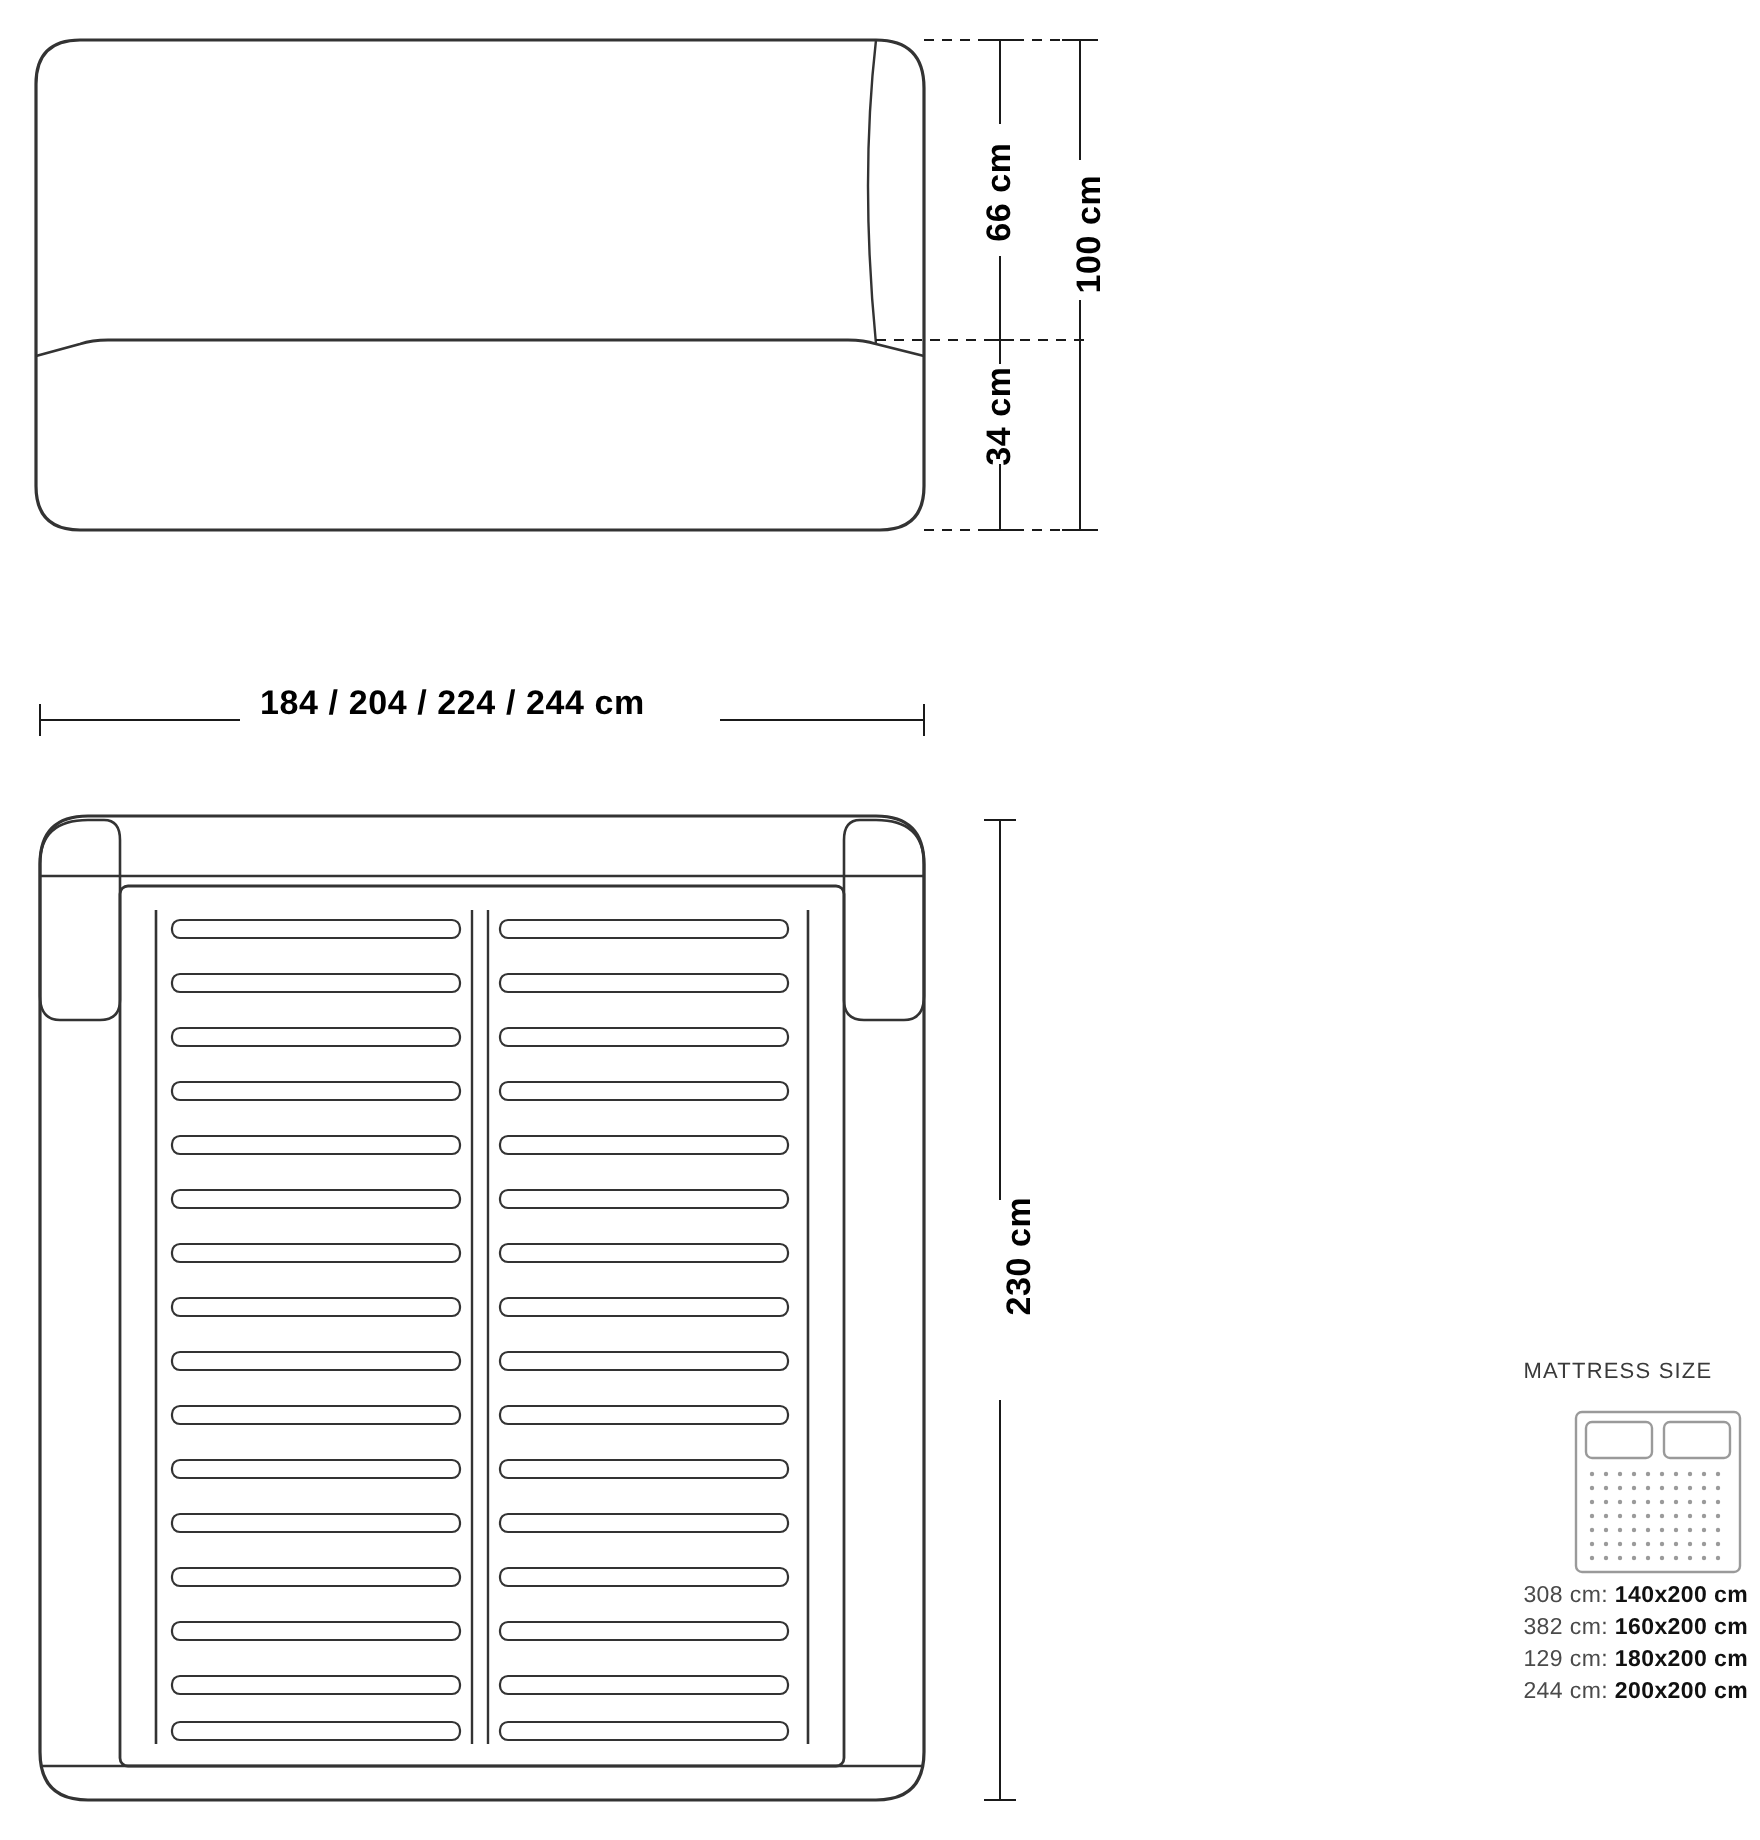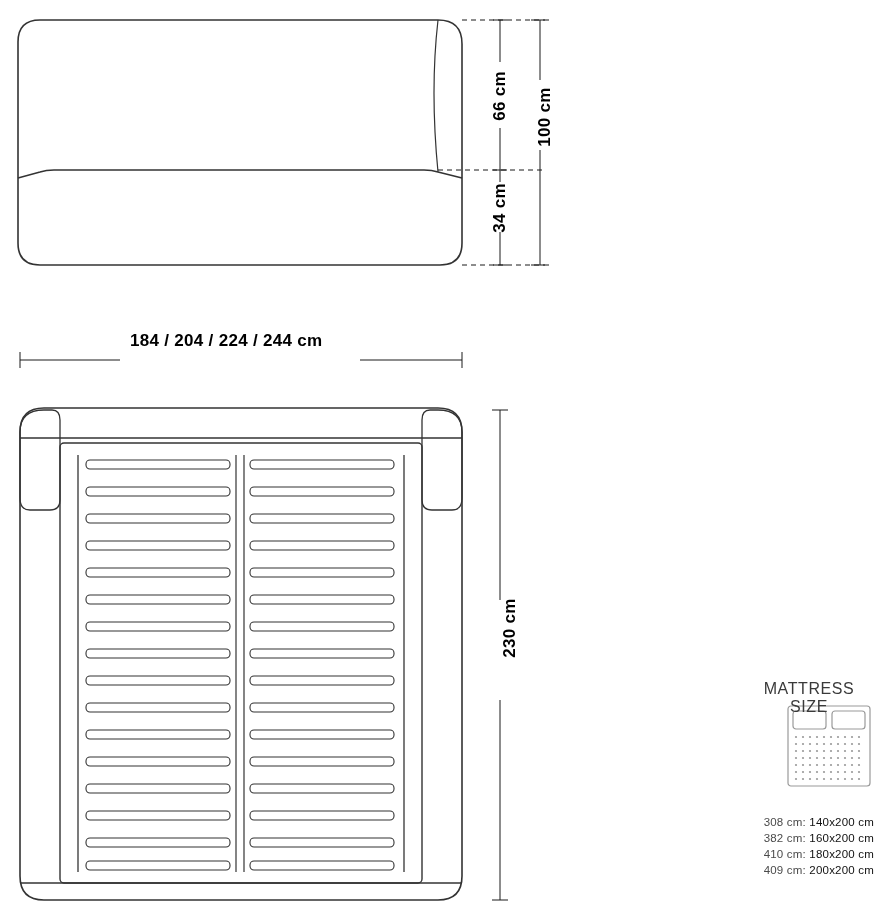--- a/index.html
+++ b/index.html
@@ -37,41 +37,41 @@
     transform: rotate(-90deg);
   }
   .mattress-panel {
     position: absolute;
     left: 744px;
     top: 680px;
     width: 130px;
     text-align: right;
   }
   .mattress-title {
-    font-size: 16px;
+    font-size: 11px;
     letter-spacing: 0.6px;
     color: #3a3a3a;
     text-align: center;
     margin-bottom: 6px;
   }
   .mattress-figure {
     width: 82px;
     height: 80px;
     margin: 0 auto 14px auto;
     position: relative;
   }
   .size-row {
     font-size: 11.5px;
     color: #4a4a4a;
     margin-bottom: 4px;
     letter-spacing: 0.2px;
   }
   .size-row b {
     color: #111;
-    font-weight: normal;
+    font-weight: bold;
   }
 </style>
 </head>
 <body>
 
 <div class="stage">
 
   <svg class="svg-layer" width="880" height="920" viewBox="0 0 880 920">
 
     <g fill="none" stroke="#333" stroke-width="1.6">
@@ -272,39 +272,39 @@
       </g>
     </g>
   </svg>
 
   <div class="dim-label vert" style="left:470px; top:86px; width:60px; text-align:center;">66 cm</div>
 
   <div class="dim-label vert" style="left:470px; top:198px; width:60px; text-align:center;">34 cm</div>
 
   <div class="dim-label vert" style="left:505px; top:107px; width:80px; text-align:center;">100 cm</div>
 
-  <div class="dim-label" style="left:130px; top:331px;">184 / 204 / 224 / 244 cm</div>
+  <div class="dim-label" style="left:130px; top:342px;">184 / 204 / 224 / 244 cm</div>
 
   <div class="dim-label vert" style="left:470px; top:618px; width:80px; text-align:center;">230 cm</div>
 
   <div class="mattress-panel">
     <div class="mattress-title">MATTRESS SIZE</div>
     <div class="mattress-figure"></div>
 
     <div class="size-row">
       <span>308 cm:</span>
       <b>140x200 cm</b>
     </div>
     <div class="size-row">
       <span>382 cm:</span>
       <b>160x200 cm</b>
     </div>
     <div class="size-row">
-      <span>410 cm:</span>
+      <span>129 cm:</span>
       <b>180x200 cm</b>
     </div>
     <div class="size-row">
-      <span>409 cm:</span>
+      <span>244 cm:</span>
       <b>200x200 cm</b>
     </div>
   </div>
 
 </div>
 
 </body></html>

